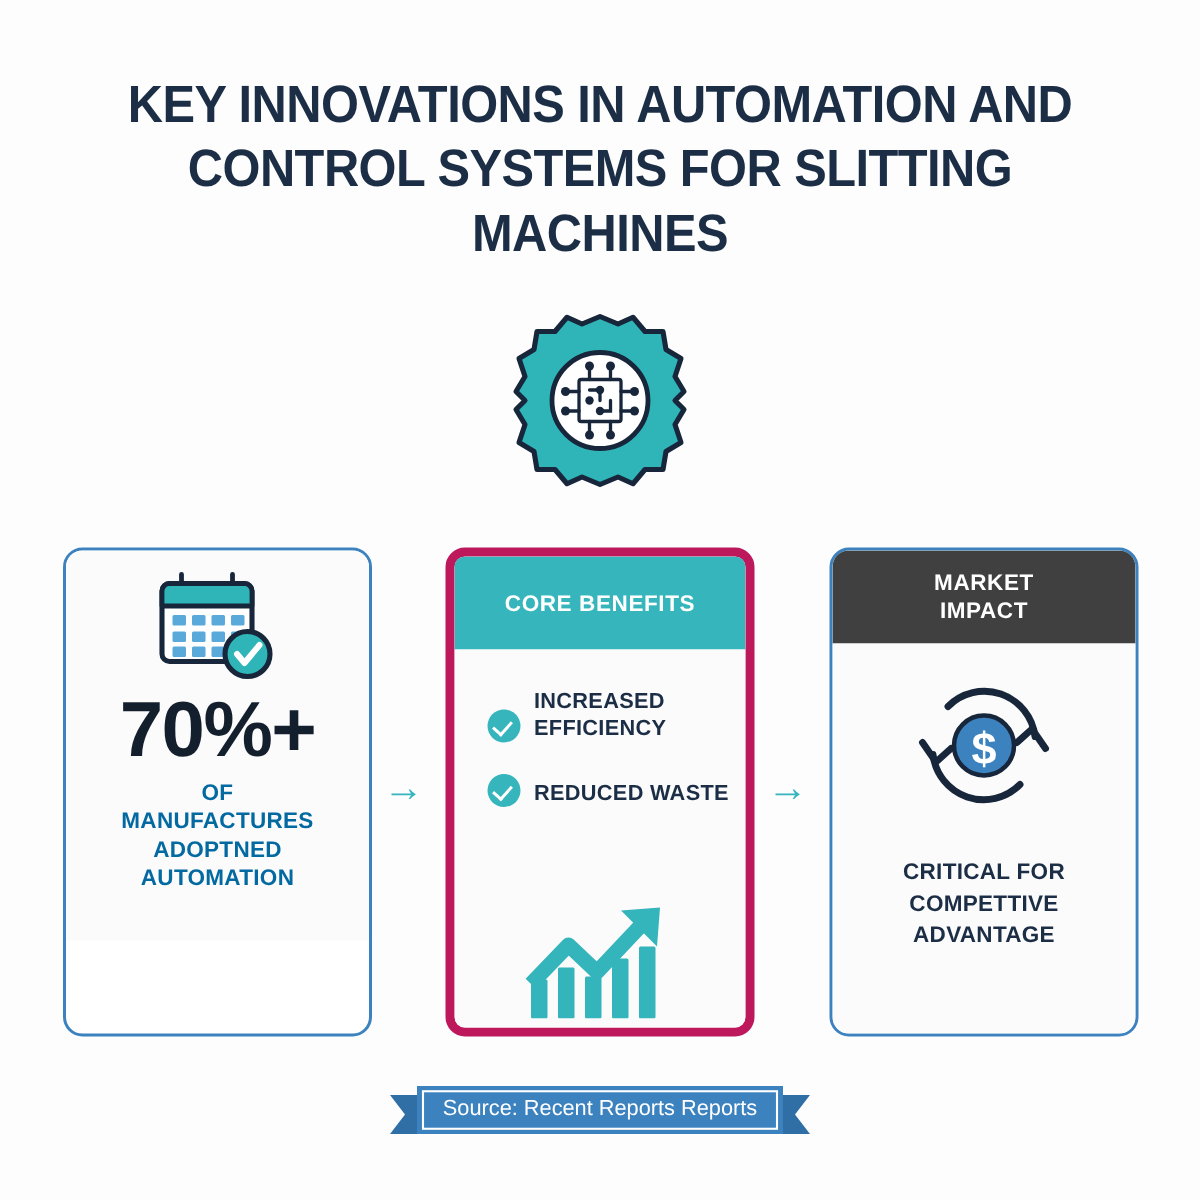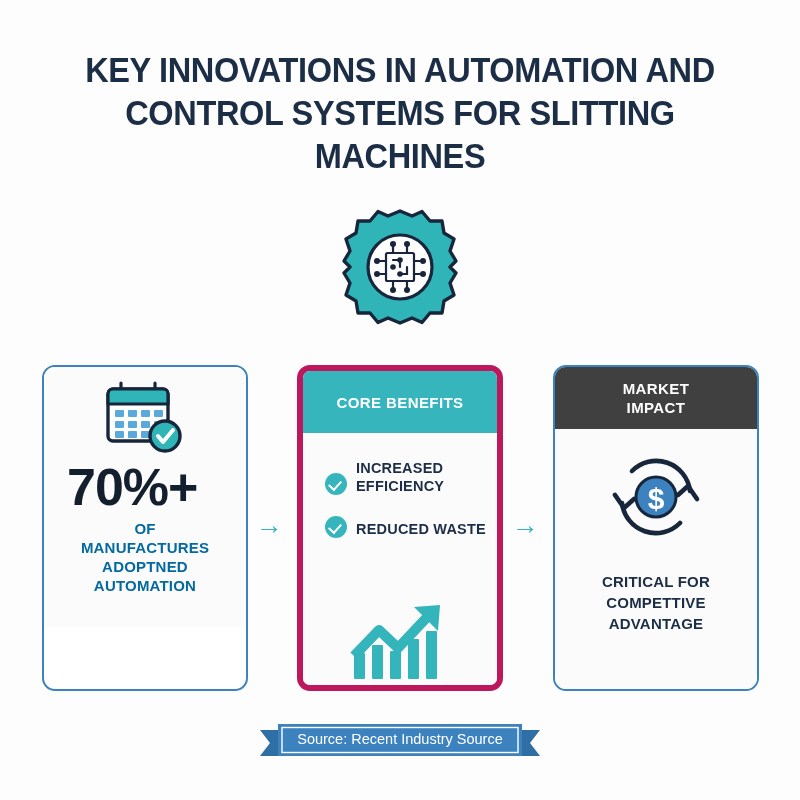--- a/index.html
+++ b/index.html
@@ -98,26 +98,26 @@
     left: 50%;
     margin-left: -42px;
     width: 84px;
     height: 74px;
   }
   .bignum {
     position: absolute;
     top: 92px;
     left: 0;
     width: 100%;
+    text-align: center;
     color: #141f2e;
     font-size: 52px;
     font-weight: bold;
     letter-spacing: -1px;
     line-height: 56px;
-    padding-left: 23px;
   }
   .sub-lines {
     position: absolute;
     top: 152px;
     left: 0;
     width: 100%;
     text-align: center;
     color: #0369a1;
     font-size: 15px;
     font-weight: bold;
@@ -395,14 +395,14 @@
 <div class="conn a1">→</div>
 <div class="conn a2">→</div>
 
 <div class="ribbon">
   <svg viewBox="0 0 280 40" width="280" height="40">
     <path d="M0 8 L26 8 L26 34 L0 34 L10 21 Z" fill="#2f6fa6"></path>
     <path d="M280 8 L254 8 L254 34 L280 34 L270 21 Z" fill="#2f6fa6"></path>
     <rect x="18" y="2" width="244" height="32" fill="#3c82bf"></rect>
     <rect x="22" y="5.5" width="236" height="25" fill="none" stroke="#ffffff" stroke-width="1.4"></rect>
   </svg>
-  <div class="ribbon-label">Source: Recent Industry Source</div>
+  <div class="ribbon-label">Source: Recent Reports Reports</div>
 </div>
 
 </body></html>

